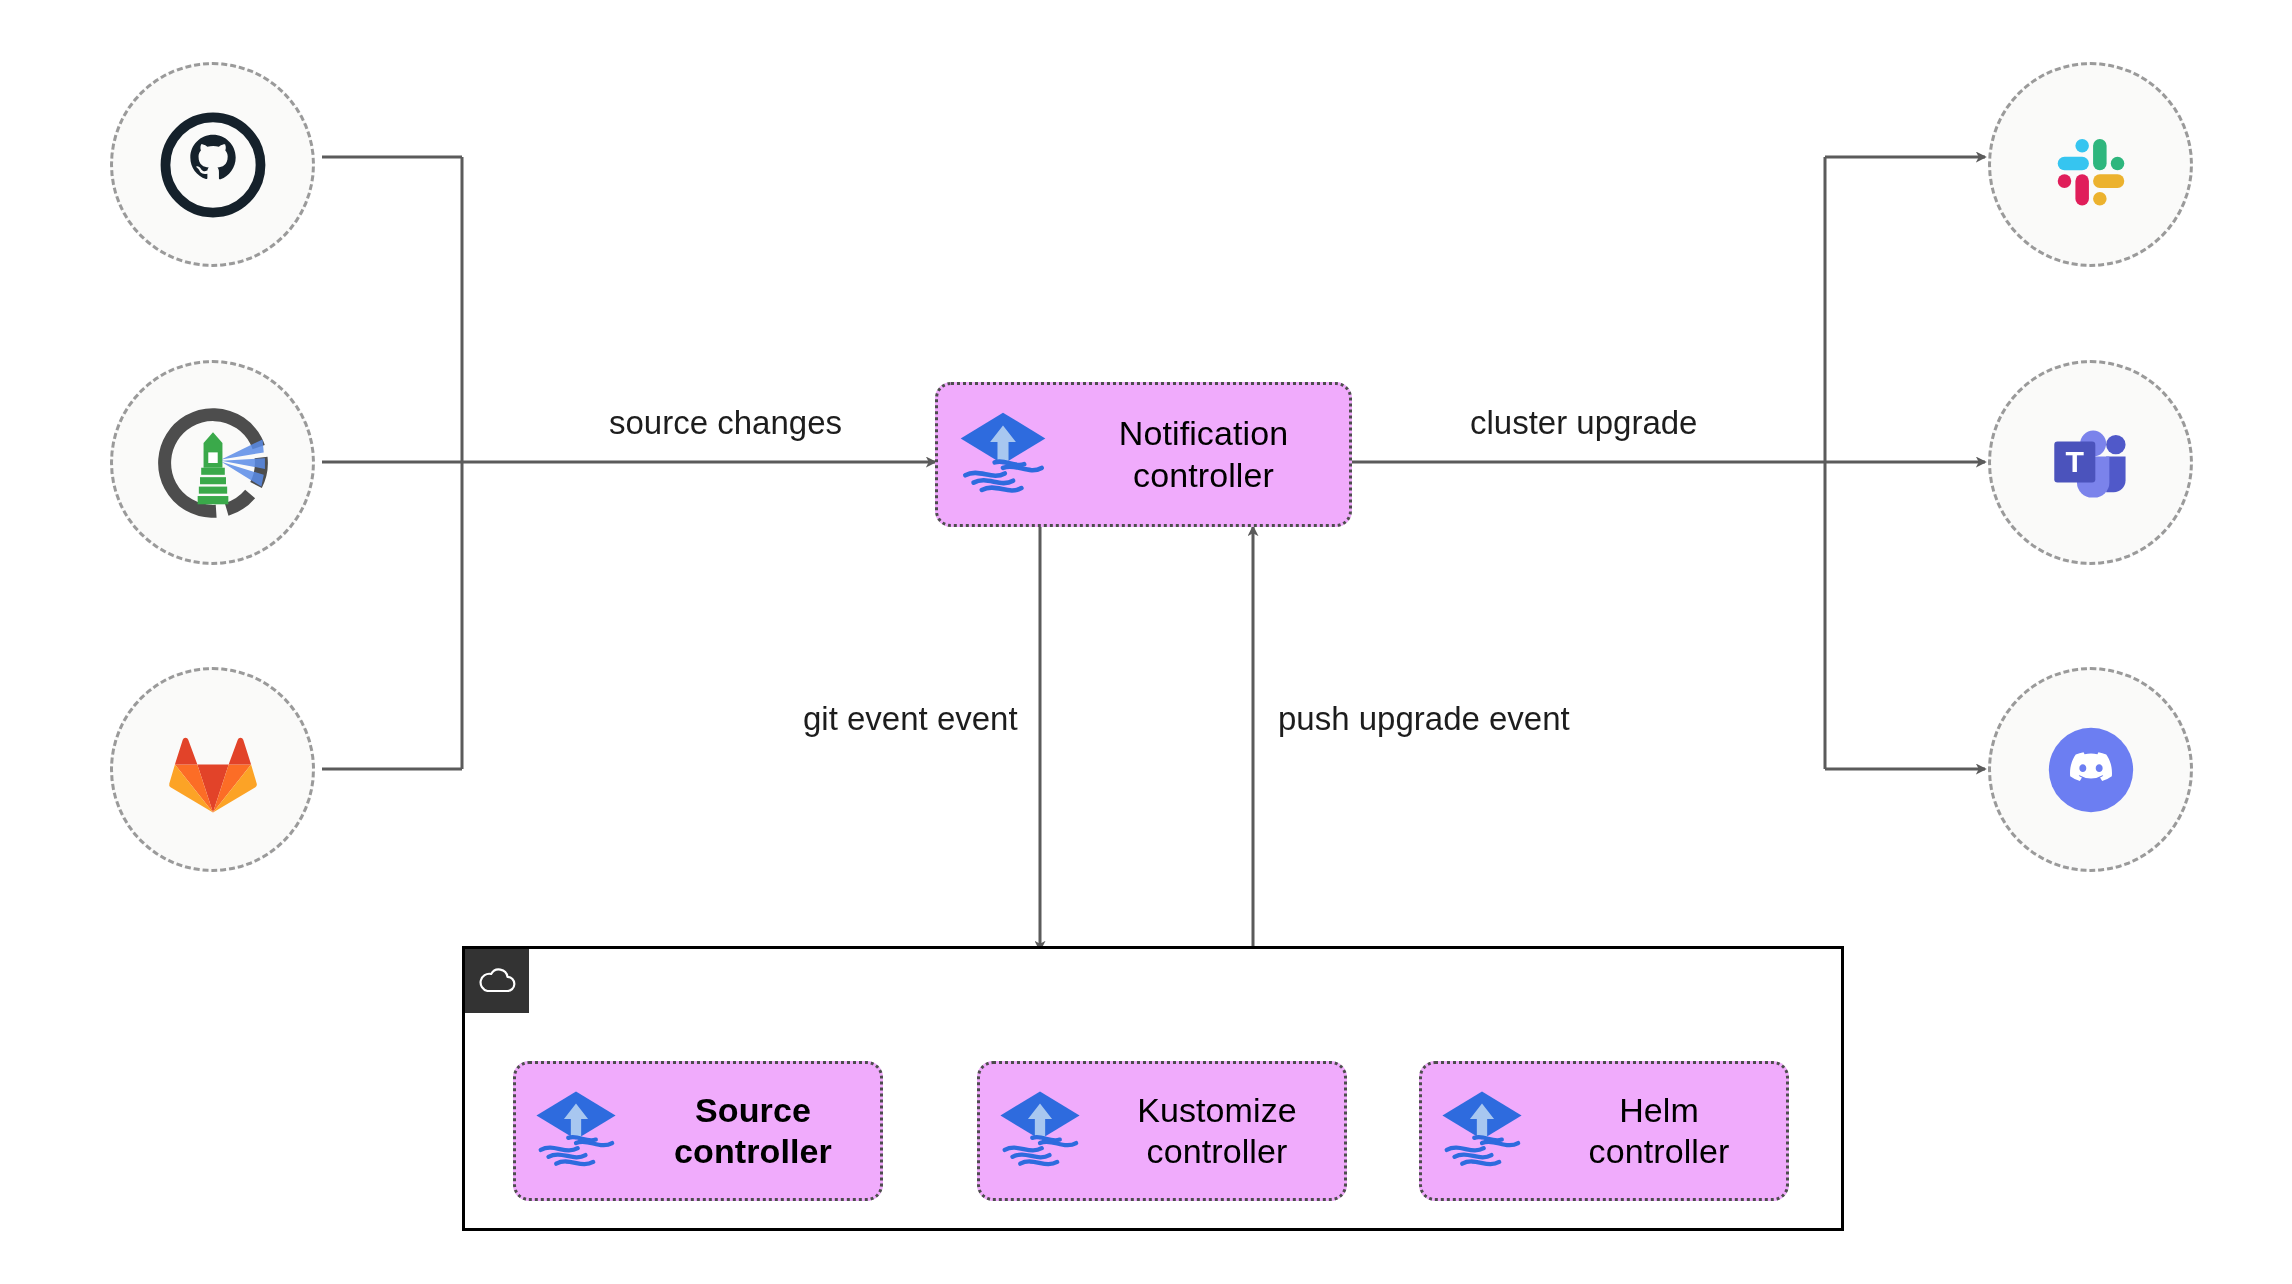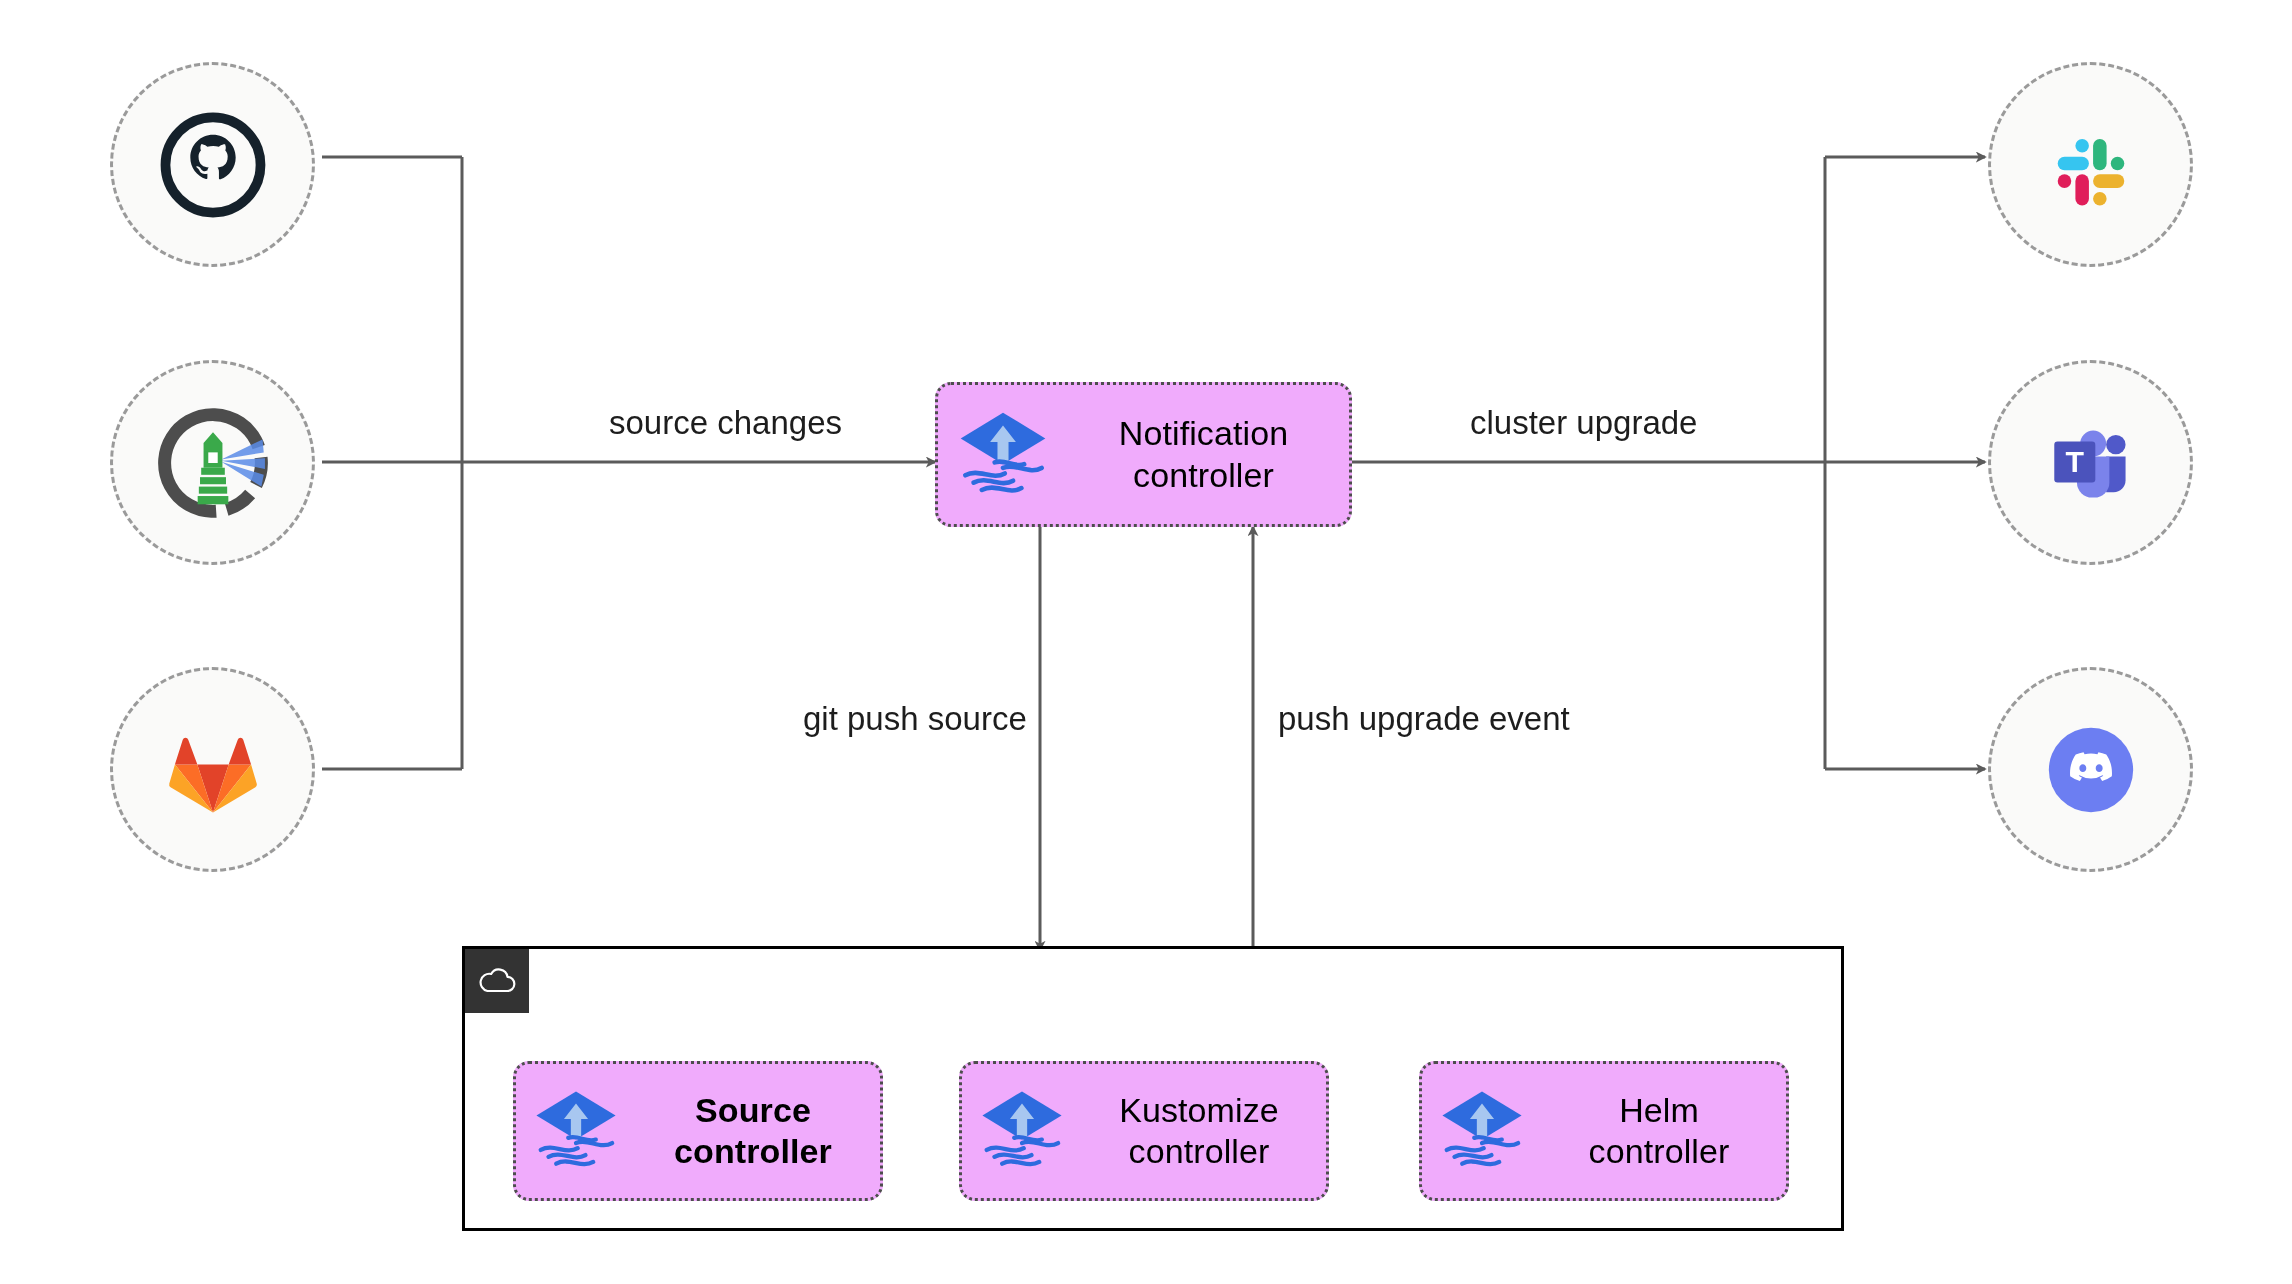--- a/index.html
+++ b/index.html
@@ -183,21 +183,21 @@
       </svg>
     </span>
     <span class="ctrl-label">
       <span>Notification</span>
       <span>controller</span>
     </span>
   </div>
 
   <div class="edge-label" style="left:609px;top:404px;">source changes</div>
   <div class="edge-label" style="left:1470px;top:404px;">cluster upgrade</div>
-  <div class="edge-label" style="left:803px;top:700px;">git push source</div>
+  <div class="edge-label" style="left:803px;top:700px;">git event event</div>
   <div class="edge-label" style="left:1278px;top:700px;">push upgrade event</div>
 
   <div id="reconcilers" style="left:462px;top:946px;width:1382px;height:285px;">
 
     <div id="recon-tab">
       <svg width="40" height="28" viewBox="0 0 48 32">
         <path d="M12.5 28 h23.5 a8.5 8.5 0 0 0 0.6 -17 a10.5 10.5 0 0 0 -19.6 -3.4 a8.2 8.2 0 0 0 -4.5 20.4 z" fill="none" stroke="#ffffff" stroke-width="2.6" stroke-linejoin="round"></path>
       </svg>
     </div>
 
@@ -214,21 +214,21 @@
             <path d="M41 58 C52 54, 62 64, 73 60"></path>
           </g>
         </svg>
       </span>
       <span class="ctrl-label">
         <span>Source</span>
         <span>controller</span>
       </span>
     </div>
 
-    <div class="ctrl-box" style="left:494px;top:112px;width:370px;height:140px;">
+    <div class="ctrl-box" style="left:512px;top:112px;width:370px;height:140px;">
       <span class="ctrl-icon" style="width:120px;">
         <svg width="86" height="86" viewBox="0 0 100 100">
           <path d="M50 4 L96 32 L50 60 L4 32 Z" fill="#2e6bde"></path>
           <path d="M50 18 L64 36 H56 V58 H44 V36 H36 Z" fill="#a8c7f0"></path>
           <g stroke="#2e6bde" stroke-width="5" fill="none" stroke-linecap="round">
             <path d="M9 72 C24 64, 38 78, 52 70"></path>
             <path d="M18 80 C33 72, 47 86, 61 78"></path>
             <path d="M27 88 C42 80, 56 94, 70 86"></path>
             <path d="M50 64 C64 58, 78 72, 92 64"></path>
             <path d="M41 58 C52 54, 62 64, 73 60"></path>

